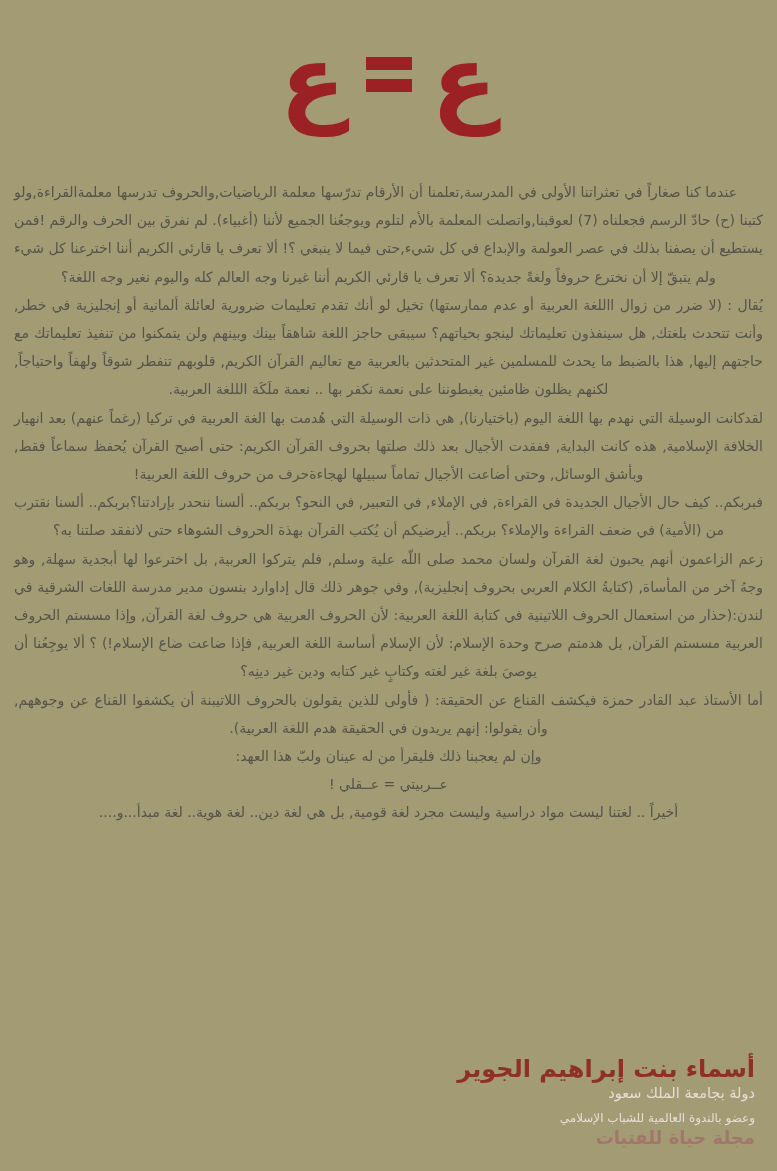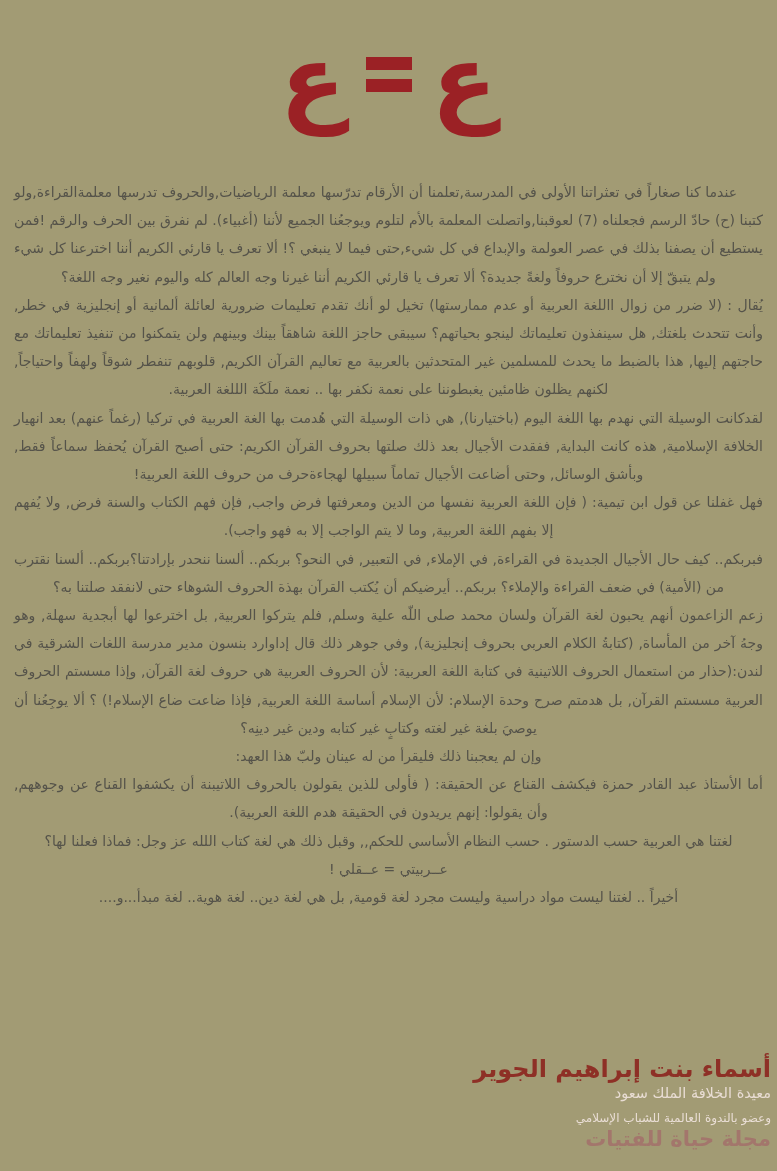--- a/index.html
+++ b/index.html
@@ -53,21 +53,21 @@
     margin: 0;
     text-align: justify;
     text-align-last: center;
   }
   .article p.first-par { text-indent: 26px; }
 
   
   .credits {
     position: absolute;
     top: 1056px;
-    right: 6px;
+    right: 22px;
     direction: rtl;
     text-align: right;
   }
   .credit-name {
     color: #8e3026;
     font-weight: bold;
     font-size: 24px;
     line-height: 1.15;
   }
   .credit-role1 {
@@ -77,21 +77,21 @@
     margin-top: 1px;
   }
   .credit-role2 {
     color: #e9ddd4;
     font-size: 12px;
     line-height: 1.2;
     margin-top: 9px;
   }
   .credit-magazine {
     color: #a3766c;
-    font-size: 21px;
+    font-size: 18px;
     line-height: 1.2;
     margin-top: 2px;
     font-weight: bold;
   }
 </style>
 </head>
 <body>
 
 <div class="logo-row">
   <span class="ain">ع</span>
@@ -99,28 +99,26 @@
     <span class="bar"></span>
     <span class="bar"></span>
   </span>
   <span class="ain">ع</span>
 </div>
 
 <div class="article">
   <p class="first-par">عندما كنا صغاراً في تعثراتنا الأولى في المدرسة,تعلمنا أن الأرقام تدرّسها معلمة الرياضيات,والحروف تدرسها معلمةالقراءة,ولو كتبنا (ح) حادّ الرسم فجعلناه (7) لعوقبنا,واتصلت المعلمة بالأم لتلوم ويوجعُنا الجميع لأننا (أغبياء). لم نفرق بين الحرف والرقم !فمن يستطيع أن يصفنا بذلك في عصر العولمة والإبداع في كل شيء,حتى فيما لا ينبغي ؟! ألا تعرف يا قارئي الكريم أننا اخترعنا كل شيء ولم يتبقّ إلا أن نخترع حروفاً ولغةً جديدة؟ ألا تعرف يا قارئي الكريم أننا غيرنا وجه العالم كله واليوم نغير وجه اللغة؟</p>
   <p>يُقال : (لا ضرر من زوال االلغة العربية أو عدم ممارستها) تخيل لو أنك تقدم تعليمات ضرورية لعائلة ألمانية أو إنجليزية في خطر, وأنت تتحدث بلغتك, هل سينفذون تعليماتك لينجو بحياتهم؟ سيبقى حاجز اللغة شاهقاً بينك وبينهم ولن يتمكنوا من تنفيذ تعليماتك مع حاجتهم إليها, هذا بالضبط ما يحدث للمسلمين غير المتحدثين بالعربية مع تعاليم القرآن الكريم, قلوبهم تنفطر شوقاً ولهفاً واحتياجاً, لكنهم يظلون ظامئين يغبطوننا على نعمة نكفر بها .. نعمة ملَكَة الللغة العربية.</p>
   <p>لقدكانت الوسيلة التي نهدم بها اللغة اليوم (باختيارنا), هي ذات الوسيلة التي هُدمت بها الغة العربية في تركيا (رغماً عنهم) بعد انهيار الخلافة الإسلامية, هذه كانت البداية, ففقدت الأجيال بعد ذلك صلتها بحروف القرآن الكريم: حتى أصبح القرآن يُحفظ سماعاً فقط, وبأشق الوسائل, وحتى أضاعت الأجيال تماماً سبيلها لهجاءةحرف من حروف اللغة العربية!</p>
-  <p>فهل غفلنا عن قول ابن تيمية: ( فإن اللغة العربية نفسها من الدين ومعرفتها فرض واجب, فإن فهم الكتاب والسنة فرض, ولا يُفهم إلا بفهم اللغة العربية, وما لا يتم الواجب إلا به فهو واجب).</p>
   <p>فبربكم.. كيف حال الأجيال الجديدة في القراءة, في الإملاء, في التعبير, في النحو؟ بربكم.. ألسنا ننحدر بإرادتنا؟بربكم.. ألسنا نقترب من (الأمية) في ضعف القراءة والإملاء؟ بربكم.. أيرضيكم أن يُكتب القرآن بهذة الحروف الشوهاء حتى لانفقد صلتنا به؟</p>
   <p>زعم الزاعمون أنهم يحبون لغة القرآن ولسان محمد صلى اللّه علية وسلم, فلم يتركوا العربية, بل اخترعوا لها أبجدية سهلة, وهو وجهُ آخر من المأساة, (كتابةُ الكلام العربي بحروف إنجليزية), وفي جوهر ذلك قال إداوارد بنسون مدير مدرسة اللغات الشرقية في لندن:(حذار من استعمال الحروف اللاتينية في كتابة اللغة العربية: لأن الحروف العربية هي حروف لغة القرآن, وإذا مسستم الحروف العربية مسستم القرآن, بل هدمتم صرح وحدة الإسلام: لأن الإسلام أساسة اللغة العربية, فإذا ضاعت ضاع الإسلام!) ؟ ألا يوجِعُنا أن يوصيَ بلغة غير لغته وكتابٍ غير كتابه ودين غير دينِه؟</p>
+  <p>أما الأستاذ عبد القادر حمزة فيكشف القناع عن الحقيقة: ( فأولى للذين يقولون بالحروف اللاتيبنة أن يكشفوا القناع عن وجوههم, وأن يقولوا: إنهم يريدون في الحقيقة هدم اللغة العربية).</p>
   <p>وإن لم يعجبنا ذلك فليقرأ من له عينان ولبّ هذا العهد:</p>
-  <p>أما الأستاذ عبد القادر حمزة فيكشف القناع عن الحقيقة: ( فأولى للذين يقولون بالحروف اللاتيبنة أن يكشفوا القناع عن وجوههم, وأن يقولوا: إنهم يريدون في الحقيقة هدم اللغة العربية).</p>
-  <p>لغتنا هي العربية حسب الدستور . حسب النظام الأساسي للحكم,, وقبل ذلك هي لغة كتاب اللله عز وجل: فماذا فعلنا لها؟</p>
   <p>عــربيتي = عــقلي !</p>
   <p>أخيراً .. لغتنا ليست مواد دراسية وليست مجرد لغة قومية, بل هي لغة دين.. لغة هوية.. لغة مبدأ...و....</p>
 </div>
 
 <div class="credits">
   <div class="credit-name">أسماء بنت إبراهيم الجوير</div>
-  <div class="credit-role1">معيدة الخلافة الملك سعود</div>
+  <div class="credit-role1">دولة بجامعة الملك سعود</div>
   <div class="credit-role2">وعضو بالندوة العالمية للشباب الإسلامي</div>
   <div class="credit-magazine">مجلة حياة للفتيات</div>
 </div>
 
 </body></html>

